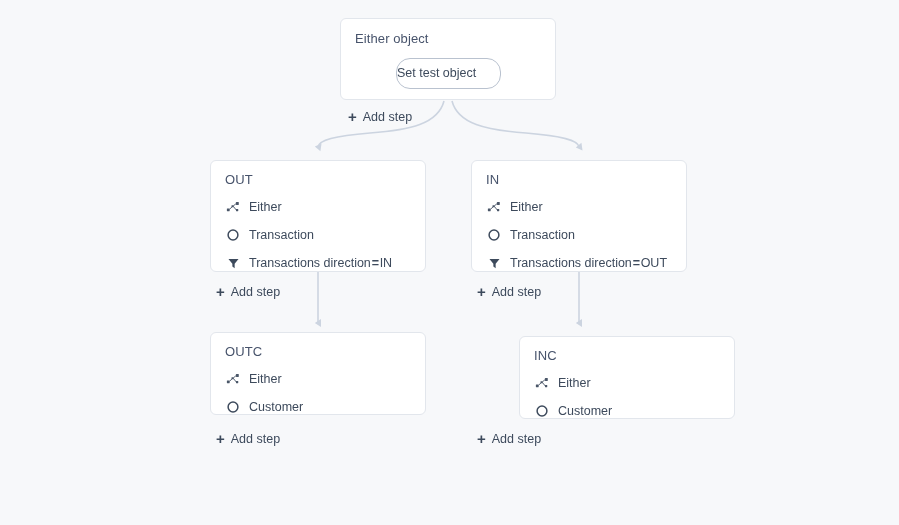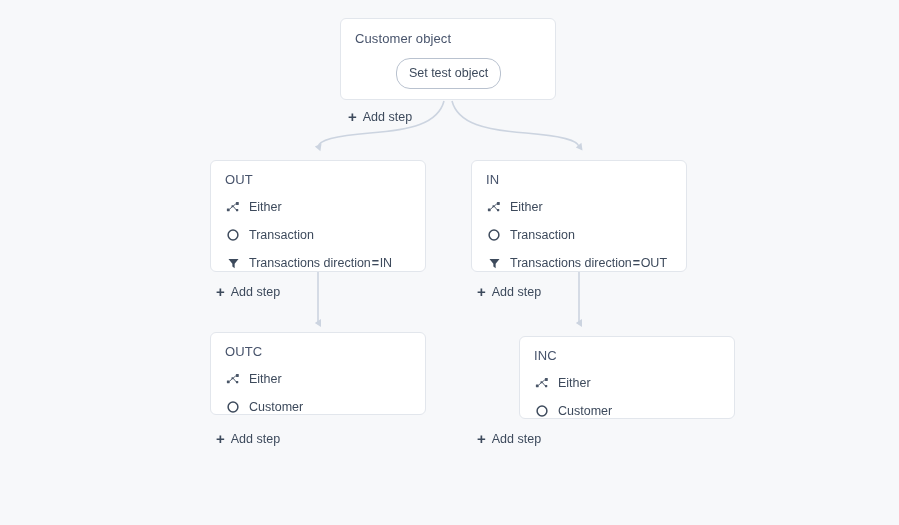--- a/index.html
+++ b/index.html
@@ -65,21 +65,21 @@
     width: 105px;
     height: 31px;
     background: #ffffff;
     border: 1px solid #b9c2cf;
     border-radius: 14px;
     font-family: "Liberation Sans", sans-serif;
     font-size: 12.5px;
     color: #3d4a5c;
     cursor: pointer;
     line-height: 29px;
-    text-align: center;
+    text-align: left;
     padding: 0;
   }
 
   
   .step-card {
     width: 216px;
     padding: 11px 14px 26px 14px;
   }
 
   #card-out  { left: 210px; top: 160px; height: 112px; }
@@ -155,21 +155,21 @@
     <path d="M444,101 C438,124 410,130 370,133 C334,136 319,140 318,147" fill="none" stroke="#ccd4e0" stroke-width="1.6" marker-end="url(#arrow)"></path>
 
     <path d="M452,101 C458,124 486,130 526,133 C562,136 578,140 579,147" fill="none" stroke="#ccd4e0" stroke-width="1.6" marker-end="url(#arrow)"></path>
 
     <path d="M318,272 L318,323" fill="none" stroke="#ccd4e0" stroke-width="1.6" marker-end="url(#arrow)"></path>
 
     <path d="M579,272 L579,323" fill="none" stroke="#ccd4e0" stroke-width="1.6" marker-end="url(#arrow)"></path>
   </svg>
 
   <div class="card" id="card-initial">
-    <div class="card-title">Customer object</div>
+    <div class="card-title">Either object</div>
     <button class="set-test-btn">Set test object</button>
   </div>
 
   <div class="add-step" id="add-initial">
     <span class="plus">+</span>
     <span>Add step</span>
   </div>
 
   <div class="card step-card" id="card-out">
     <div class="card-title">OUT</div>

